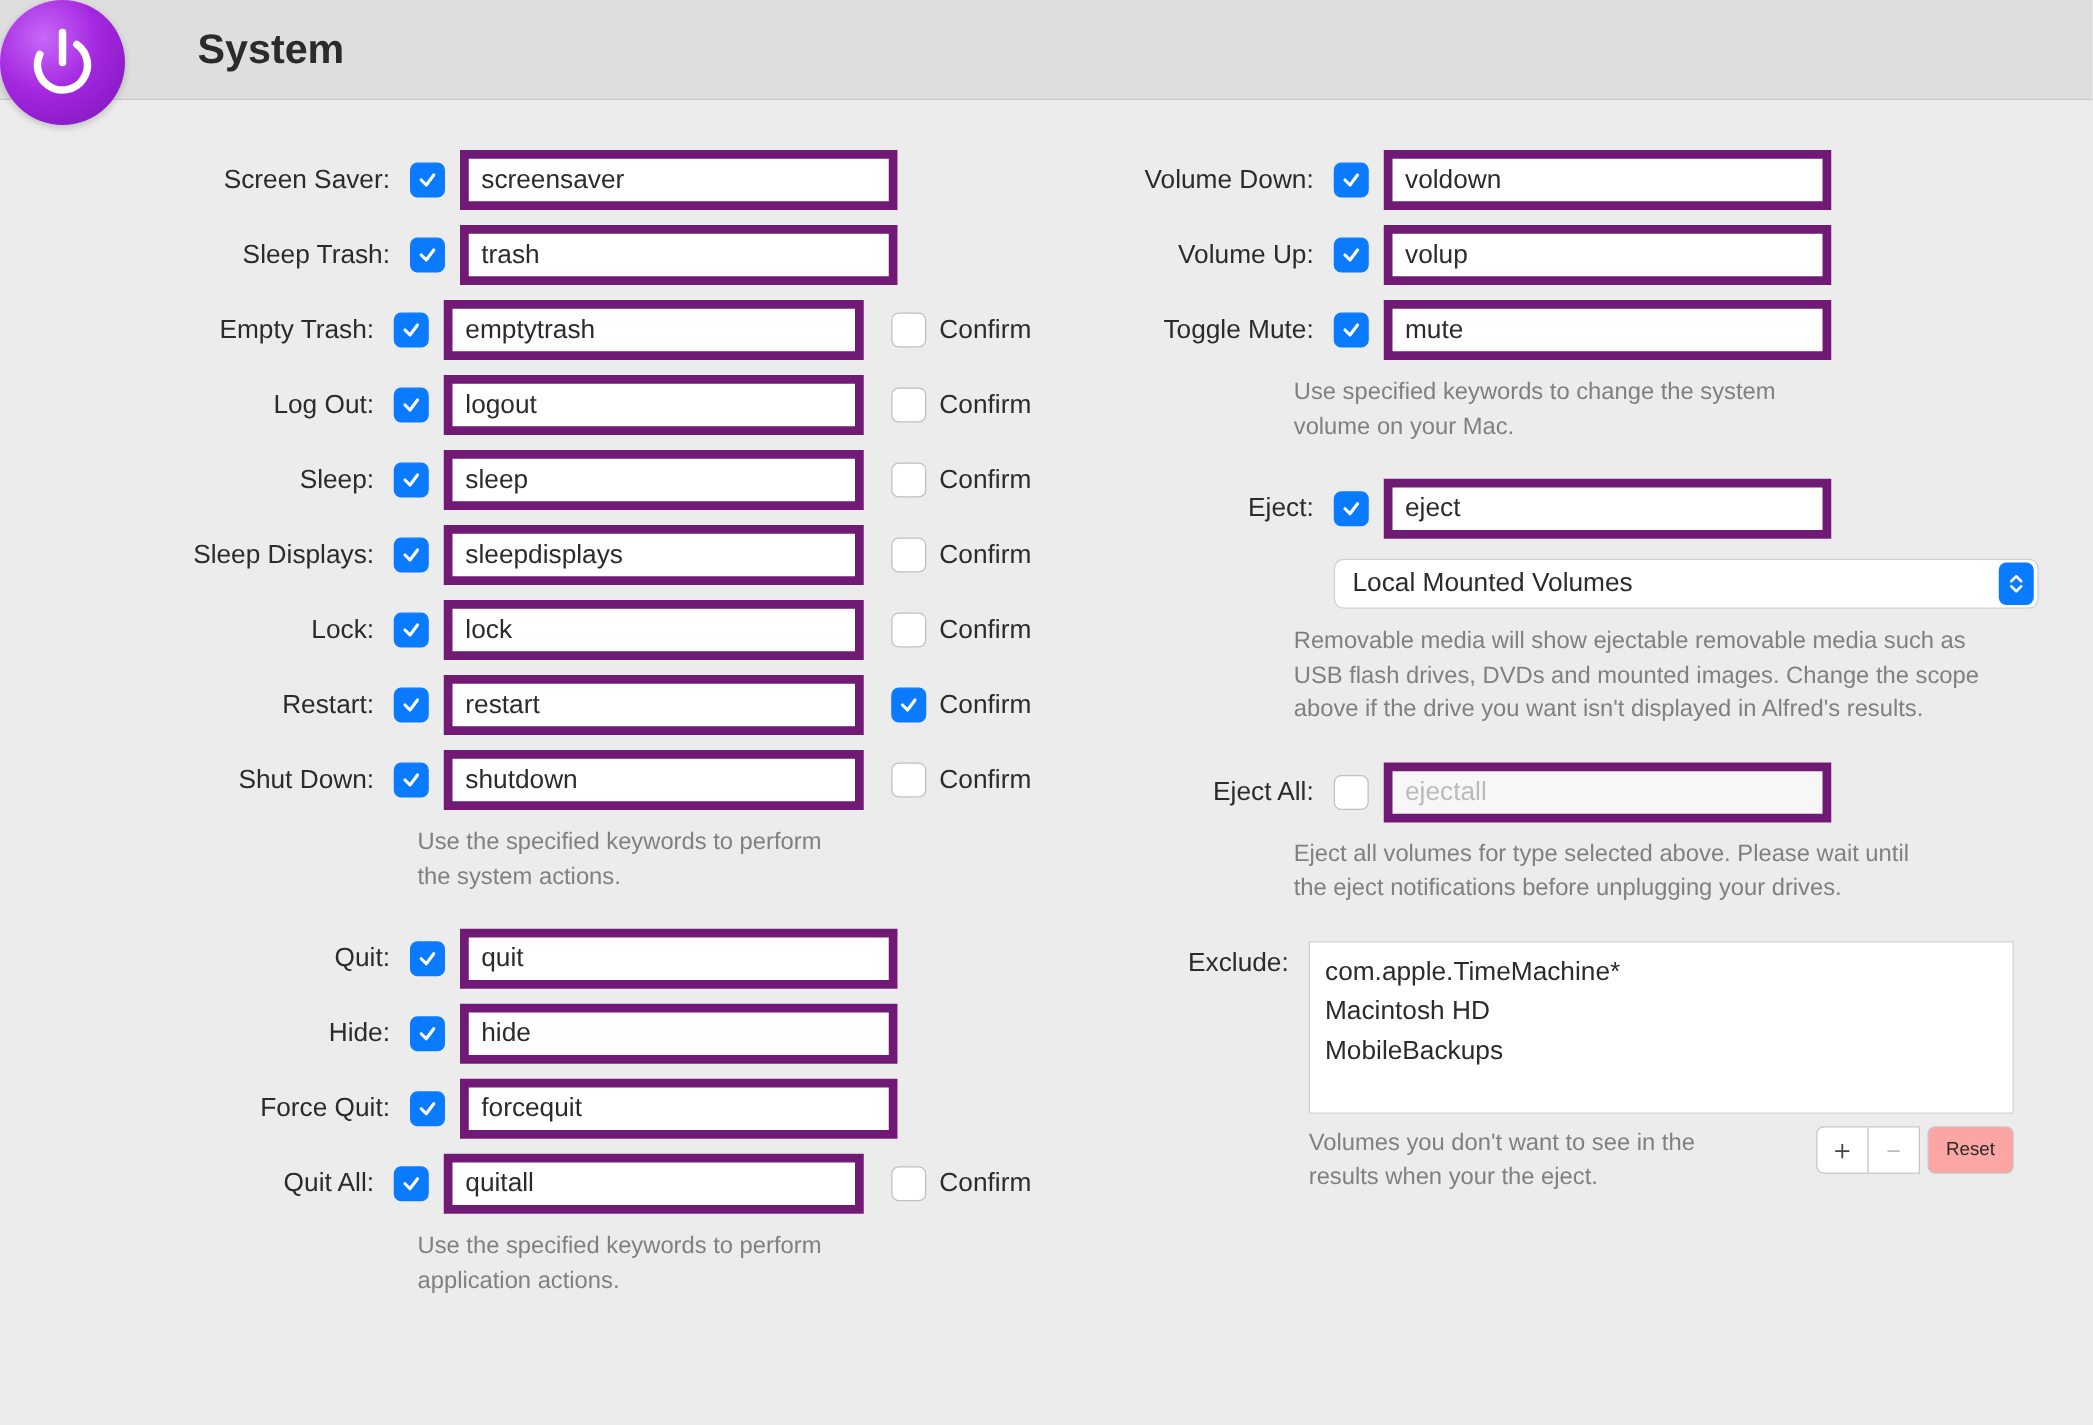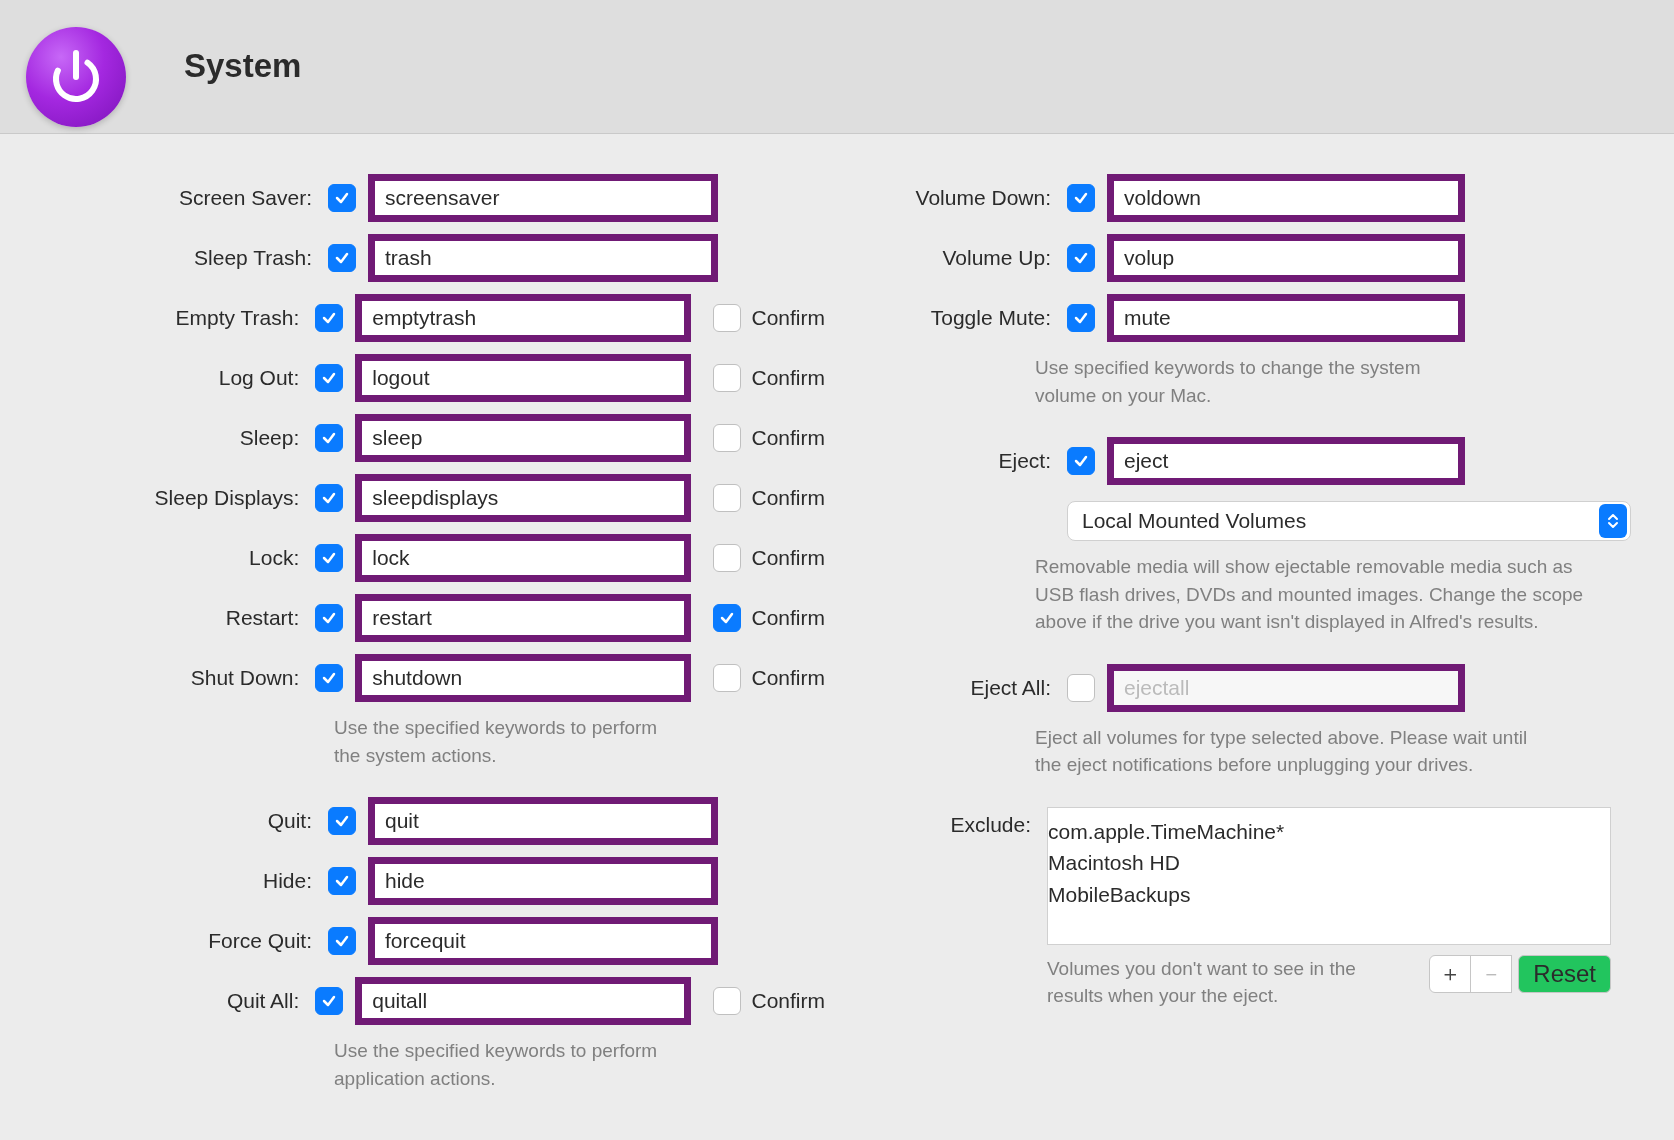--- a/index.html
+++ b/index.html
@@ -9,25 +9,24 @@
     height: 1140px;
     font-family: -apple-system, "Helvetica Neue", Helvetica, Arial, sans-serif;
     background: #ececec;
     color: #2b2b2b;
     font-size: 21px;
     overflow: hidden;
   }
 
   .header {
     background: #dedede;
-    height: 134px;
+    height: 80px;
     border-bottom: 1px solid #c9c9c9;
     display: flex;
     align-items: center;
-    padding-left: 26px;
     box-sizing: border-box;
   }
   .header-icon {
     width: 100px;
     height: 100px;
     border-radius: 50%;
     background: radial-gradient(circle at 35% 30%, #c768f7 0%, #a428e0 45%, #7b12b8 100%);
     position: relative;
     top: 10px;
     display: flex;
@@ -159,21 +158,21 @@
     justify-content:center;
   }
 
   .exclude-box {
     margin-left: 0;
     width: 564px;
     height: 138px;
     border: 1px solid #d0d0d0;
     background:#fff;
     box-sizing:border-box;
-    padding: 8px 0;
+    padding: 8px 12px;
     font-size:21px;
     line-height: 1.5;
   }
 
   .exbar {
     margin-top: 10px;
     display:flex;
     align-items:flex-start;
   }
   .exbar .hint2 {
@@ -190,22 +189,22 @@
     background:#fff;
     display:flex; align-items:center; justify-content:center;
     font-size:22px; color:#444;
     border-radius:6px;
     margin-left:-1px;
   }
   .sqbtn:first-child { border-top-right-radius:0; border-bottom-right-radius:0; }
   .sqbtn:nth-child(2){ border-radius:0; color:#bbb; }
   .resetbtn {
     height:36px; padding:0 14px;
-    border:1px solid #c6c6c6; background:#22c55e; border-radius:6px;
-    font-size:24px; color:#2b2b2b; margin-left:6px;
+    border:1px solid #c6c6c6; background:#fca5a5; border-radius:6px;
+    font-size:15px; color:#2b2b2b; margin-left:6px;
     display:flex; align-items:center;
   }
 </style>
 </head>
 <body>
 
 <div class="header">
   <div class="header-icon">
     <svg width="60" height="60" viewBox="0 0 60 60">
       <circle cx="30" cy="32" r="20" fill="none" stroke="#fff" stroke-width="6" stroke-linecap="round" stroke-dasharray="90 40" transform="rotate(-55 30 32)"></circle>

